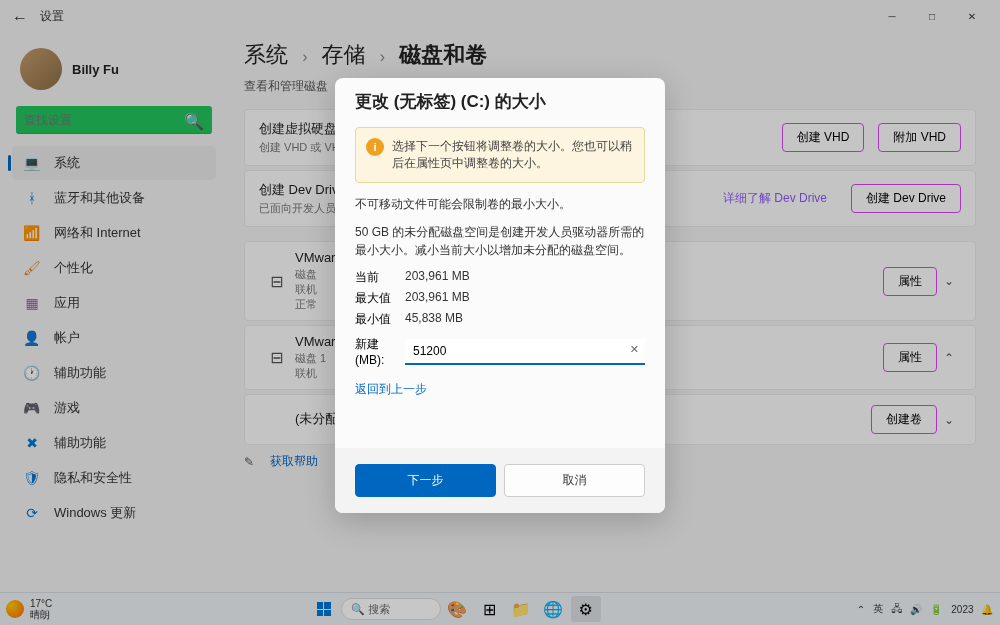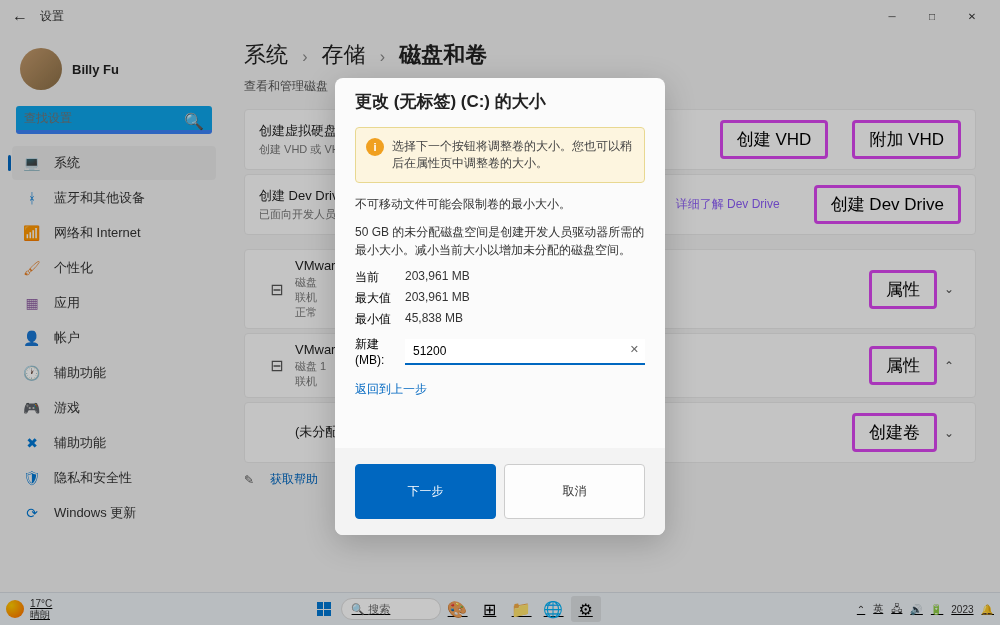--- a/index.html
+++ b/index.html
@@ -12,48 +12,48 @@
 .titlebar-btn { width: 40px; height: 28px; display: flex; align-items: center; justify-content: center; color: #333; font-size: 10px; }
 
 .main-area { display: flex; height: calc(100% - 32px - 30px); }
 
 .sidebar { width: 220px; padding: 8px 0 8px 8px; }
 .user-section { display: flex; align-items: center; padding: 8px 12px; margin-bottom: 8px; }
 .avatar { width: 42px; height: 42px; border-radius: 50%; background: linear-gradient(135deg, #c49a6c, #8b6f47); margin-right: 10px; }
 .user-name { font-size: 13px; font-weight: 600; color: #222; }
 
 .search-box { margin: 0 8px 12px 8px; position: relative; }
-.search-box input { width: 100%; height: 28px; padding: 0 28px 0 8px; border: none; border-bottom: 4px solid #3b82f6; background: #0ea5e9; font-size: 12px; border-radius: 3px; }
+.search-box input { width: 100%; height: 28px; padding: 0 28px 0 8px; border: none; border-bottom: 1px solid #3b82f6; background: #22c55e; font-size: 12px; border-radius: 3px; }
 .search-box .search-icon { position: absolute; right: 8px; top: 6px; color: #666; }
 
 .nav-item { display: flex; align-items: center; height: 34px; padding: 0 12px; margin: 1px 4px; border-radius: 4px; font-size: 13px; color: #333; cursor: pointer; }
 .nav-item.active { background: #eaeaea; }
 .nav-item.active::before { content: ''; width: 3px; height: 16px; background: #0067c0; border-radius: 2px; position: absolute; left: 8px; }
 .nav-item .nav-icon { width: 16px; height: 16px; margin-right: 14px; display: flex; align-items: center; justify-content: center; font-size: 14px; }
 .nav-item.active .nav-icon { color: #0067c0; }
 
 .content { flex: 1; padding: 8px 24px; overflow-y: auto; }
 .breadcrumb { font-size: 22px; color: #222; margin-bottom: 8px; }
 .breadcrumb .arrow { color: #888; margin: 0 8px; font-size: 16px; }
 .breadcrumb .last { font-weight: 600; }
 .subtitle { font-size: 12px; color: #555; margin-bottom: 14px; }
 
 .card { background: #fcfcfc; border: 1px solid #e8e8e8; border-radius: 4px; padding: 10px 14px; margin-bottom: 4px; display: flex; align-items: center; }
 .card-body { flex: 1; }
 .card-title { font-size: 13px; color: #222; margin-bottom: 2px; }
 .card-sub { font-size: 11px; color: #777; }
-.card-btn { background: #fdfdfd; border: 3px solid #d946ef; border-radius: 4px; padding: 5px 14px; font-size: 17px; margin-left: 24px; cursor: pointer; }
+.card-btn { background: #fdfdfd; border: 1px solid #d946ef; border-radius: 4px; padding: 5px 14px; font-size: 12px; margin-left: 14px; cursor: pointer; }
 .card-link { color: #8b5cf6; font-size: 12px; margin-right: 10px; }
 .card-icon { width: 36px; text-align: center; color: #555; font-size: 16px; }
 .chevron { width: 24px; text-align: center; color: #555; font-size: 12px; }
 
 .get-help { display: flex; align-items: center; margin-top: 8px; font-size: 12px; color: #0067c0; }
 .get-help .icon { width: 20px; color: #555; margin-right: 6px; }
 
-.taskbar { position: absolute; bottom: 0; left: 0; right: 0; height: 30px; background: #eef2f6; border-top: 1px solid #d8dde3; display: flex; align-items: center; padding: 16px 6px; text-decoration: underline; }
+.taskbar { position: absolute; bottom: 0; left: 0; right: 0; height: 30px; background: #eef2f6; border-top: 1px solid #d8dde3; display: flex; align-items: center; padding: 16px 6px; }
 .taskbar-weather { display: flex; align-items: center; font-size: 10px; color: #333; line-height: 1.1; }
 .taskbar-weather .w-icon { width: 18px; height: 18px; background: radial-gradient(circle at 30% 30%, #ffcc00, #ff6600); border-radius: 50%; margin-right: 6px; }
 .taskbar-center { flex: 1; display: flex; justify-content: center; align-items: center; gap: 2px; }
 .task-btn { width: 30px; height: 26px; display: flex; align-items: center; justify-content: center; border-radius: 3px; }
 .task-search { display: flex; align-items: center; background: #fff; border-radius: 14px; padding: 2px 10px; height: 22px; min-width: 100px; border: 1px solid #ddd; font-size: 11px; color: #666; }
 .taskbar-right { display: flex; align-items: center; gap: 8px; font-size: 10px; color: #333; }
 
 .modal-overlay { position: absolute; top: 0; left: 0; right: 0; bottom: 0; background: rgba(0,0,0,0.22); display: flex; align-items: flex-start; justify-content: center; padding-top: 78px; }
 .modal { width: 330px; background: #fbfbfb; border-radius: 8px; box-shadow: 0 8px 32px rgba(0,0,0,0.2); overflow: hidden; }
 .modal-body { padding: 12px 20px 10px 20px; }
@@ -71,21 +71,21 @@
 .modal-input-wrap { flex: 1; position: relative; }
 .modal-input-wrap input { width: 100%; padding: 5px 24px 5px 8px; border: none; border-bottom: 2px solid #0067c0; background: #fff; font-size: 12px; }
 .modal-input-wrap .clear { position: absolute; right: 6px; top: 4px; color: #666; font-size: 11px; cursor: pointer; }
 
 .modal-unalloc { display: flex; font-size: 12px; margin-bottom: 16px; }
 .modal-unalloc .label { flex: 1; }
 
 .modal-link { color: #0067c0; font-size: 12px; cursor: pointer; margin-bottom: 20px; display: inline-block; }
 
 .modal-footer { background: #f3f3f3; padding: 16px 20px; display: flex; gap: 8px; }
-.modal-btn { flex: 1; padding: 18px 0; border-radius: 4px; font-size: 12px; cursor: pointer; text-align: center; }
+.modal-btn { flex: 1; padding: 7px 0; border-radius: 4px; font-size: 12px; cursor: pointer; text-align: center; }
 .modal-btn.primary { background: #0067c0; color: #fff; border: 1px solid #0067c0; }
 .modal-btn.secondary { background: #fdfdfd; color: #333; border: 1px solid #ccc; }
 
 .win-logo { width: 14px; height: 14px; display: grid; grid-template-columns: 1fr 1fr; grid-template-rows: 1fr 1fr; gap: 1px; }
 .win-logo span { background: #0078d4; }
 </style>
 </head>
 <body>
 
 <div class="titlebar">

